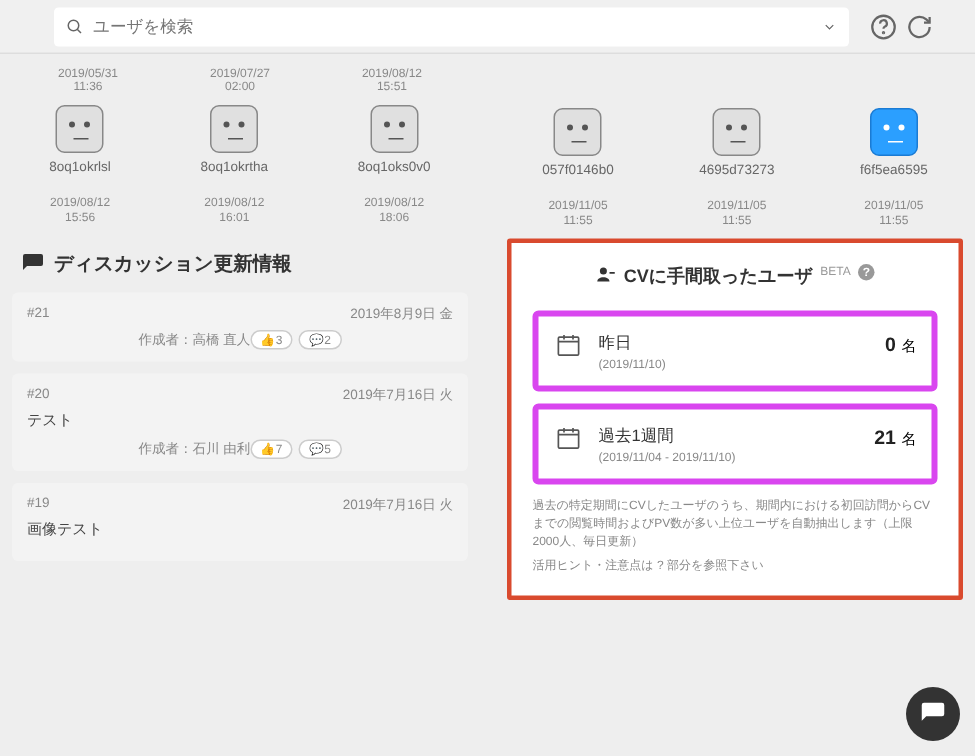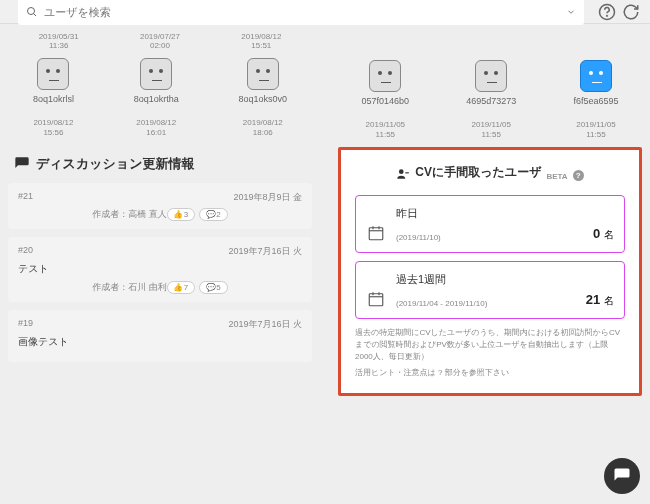--- a/index.html
+++ b/index.html
@@ -1,17 +1,17 @@
 <!DOCTYPE html>
 <html><head>
 <meta charset="utf-8">
 <style>
 *{box-sizing:border-box;margin:0;padding:0;font-family:-apple-system,BlinkMacSystemFont,"Segoe UI",sans-serif}
 body{background:#eeeeee;width:650px;height:504px;overflow:hidden;position:relative}
-.topbar{background:#f0f0f0;height:24px;display:flex;align-items:center;padding:0 10px;border-bottom:1px solid #ddd}
+.topbar{background:#f0f0f0;height:36px;display:flex;align-items:center;padding:0 28px;border-bottom:1px solid #ddd}
 .search-wrap{flex:1;background:#fff;height:26px;border-radius:3px;display:flex;align-items:center;padding:0 8px;margin:0 8px}
 .search-icon{width:12px;height:12px;margin-right:6px}
 .search-wrap input{border:0;outline:0;font-size:11px;color:#444;flex:1;background:transparent}
 .help-icon,.notif-icon{width:18px;height:18px;margin-left:6px;color:#666}
 .main{display:flex;padding:8px;gap:26px;height:calc(100% - 36px)}
 .col{flex:1}
 .user-row{display:flex;gap:10px;margin-bottom:8px;justify-content:space-around}
 .user-card{text-align:center;font-size:9px;color:#666}
 .face{width:32px;height:32px;border-radius:6px;margin:0 auto 4px;background:#e0e0e0;border:1.5px solid #888;position:relative}
 .face.highlight{background:#2b9fff;border-color:#1a7bd4}
@@ -23,27 +23,27 @@
 .user-name{font-size:9px;margin-bottom:14px}
 .user-date{font-size:8px;color:#888;line-height:1.2}
 .section-header{display:flex;align-items:center;gap:6px;font-size:13px;font-weight:600;color:#333;margin:18px 0 10px;padding:0 6px}
 .discussion-item{background:#f3f3f3;border-radius:4px;padding:8px 10px;margin-bottom:8px;font-size:10px;color:#555}
 .disc-top{display:flex;justify-content:space-between;font-size:9px;color:#888;margin-bottom:4px}
 .disc-title{font-size:10px;color:#444;margin-bottom:5px;line-height:1.4}
 .disc-bottom{display:flex;justify-content:center;align-items:center;font-size:9px;color:#888}
 .disc-actions{display:flex;gap:4px}
 .pill{background:#fff;border:1px solid #ccc;border-radius:10px;padding:1px 6px;font-size:8px;display:flex;align-items:center;gap:2px}
 .cv-panel{border:3px solid #d94a2e;background:#fff;padding:14px;border-radius:2px;margin-top:6px}
-.cv-header{display:flex;align-items:flex-end;justify-content:center;gap:5px;font-size:12px;font-weight:600;color:#333;margin-bottom:14px}
-.beta{font-size:8px;color:#999;font-weight:700}
-.cv-row{border:1px solid #d946ef;border-radius:4px;padding:10px;display:flex;align-items:flex-end;margin-bottom:8px}
+.cv-header{display:flex;align-items:flex-start;justify-content:center;gap:5px;font-size:12px;font-weight:600;color:#333;margin-bottom:14px}
+.beta{font-size:8px;color:#999;font-weight:400}
+.cv-row{border:4px solid #d946ef;border-radius:4px;padding:10px;display:flex;align-items:flex-start;margin-bottom:8px}
 .cal-icon{width:20px;height:18px;margin-right:10px;flex-shrink:0}
 .cv-text{flex:1}
 .cv-label{font-size:11px;color:#333;font-weight:500}
-.cv-range{font-size:8px;color:#888;margin-top:12px}
+.cv-range{font-size:8px;color:#888;margin-top:2px}
 .cv-count{font-size:13px;font-weight:700;color:#222}
 .cv-unit{font-size:10px;font-weight:500;margin-left:1px}
 .cv-note{font-size:8px;color:#888;line-height:1.5;margin-top:8px}
 .chat-fab{position:absolute;bottom:10px;right:10px;width:36px;height:36px;border-radius:50%;background:#333;display:flex;align-items:center;justify-content:center}
 .chat-fab svg{width:18px;height:18px}
 .small-dates{display:flex;justify-content:space-around;font-size:8px;color:#888;text-align:center;margin-bottom:8px}
 .help-q{width:11px;height:11px;border-radius:50%;background:#999;color:#fff;font-size:8px;display:inline-flex;align-items:center;justify-content:center}
 </style>
 </head>
 <body>

